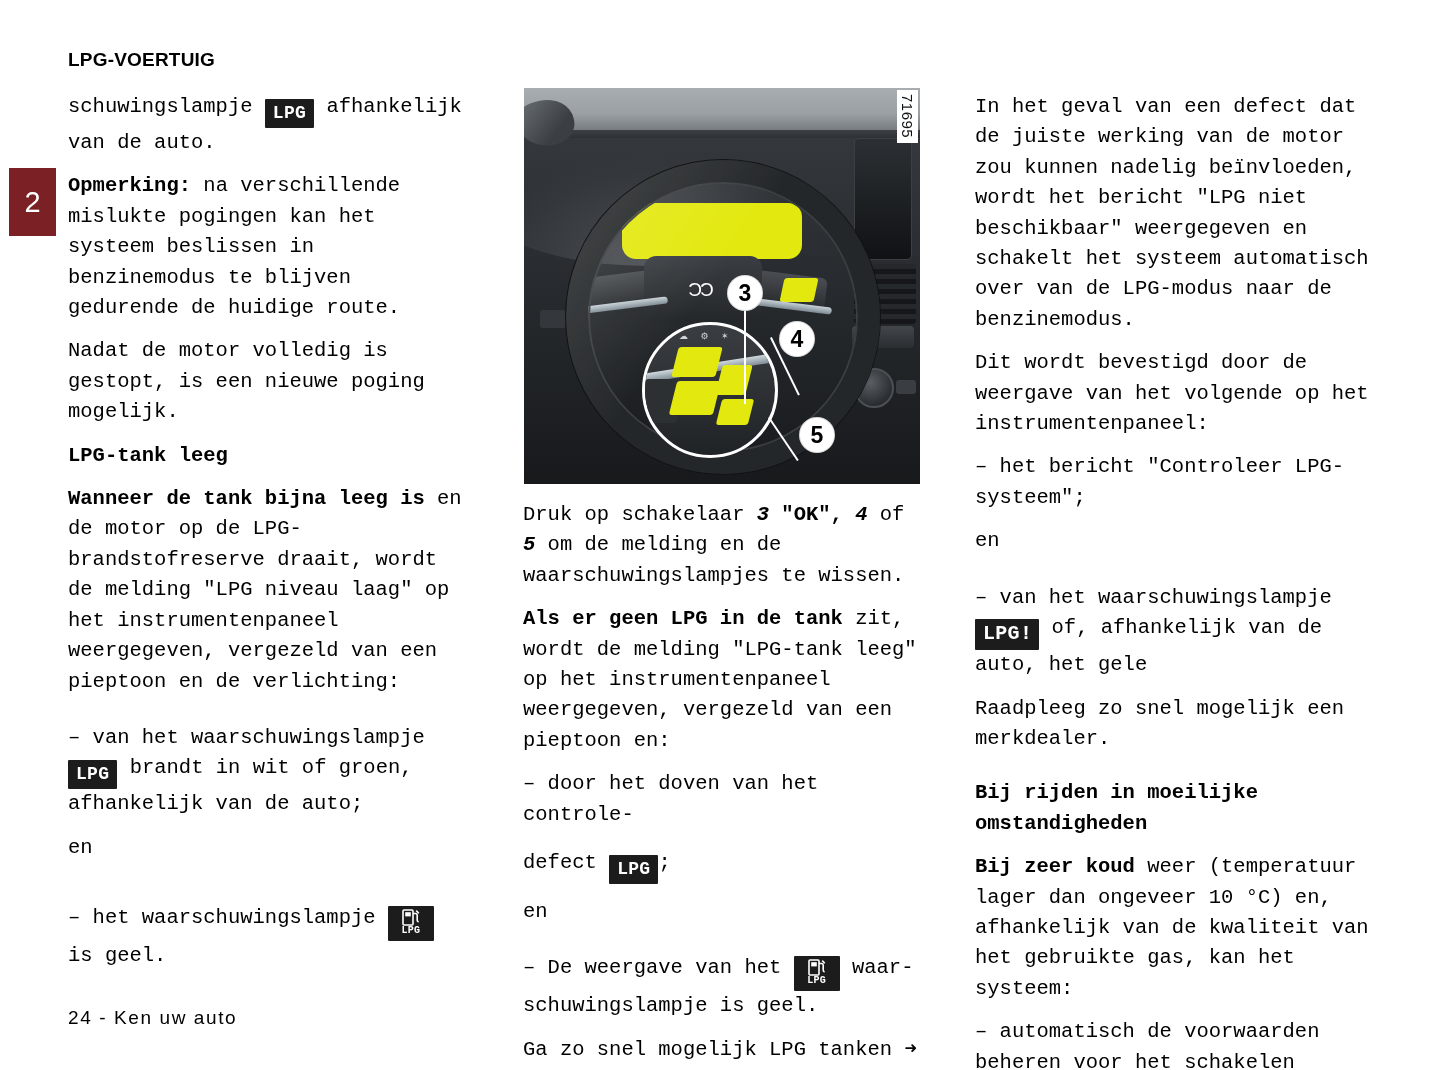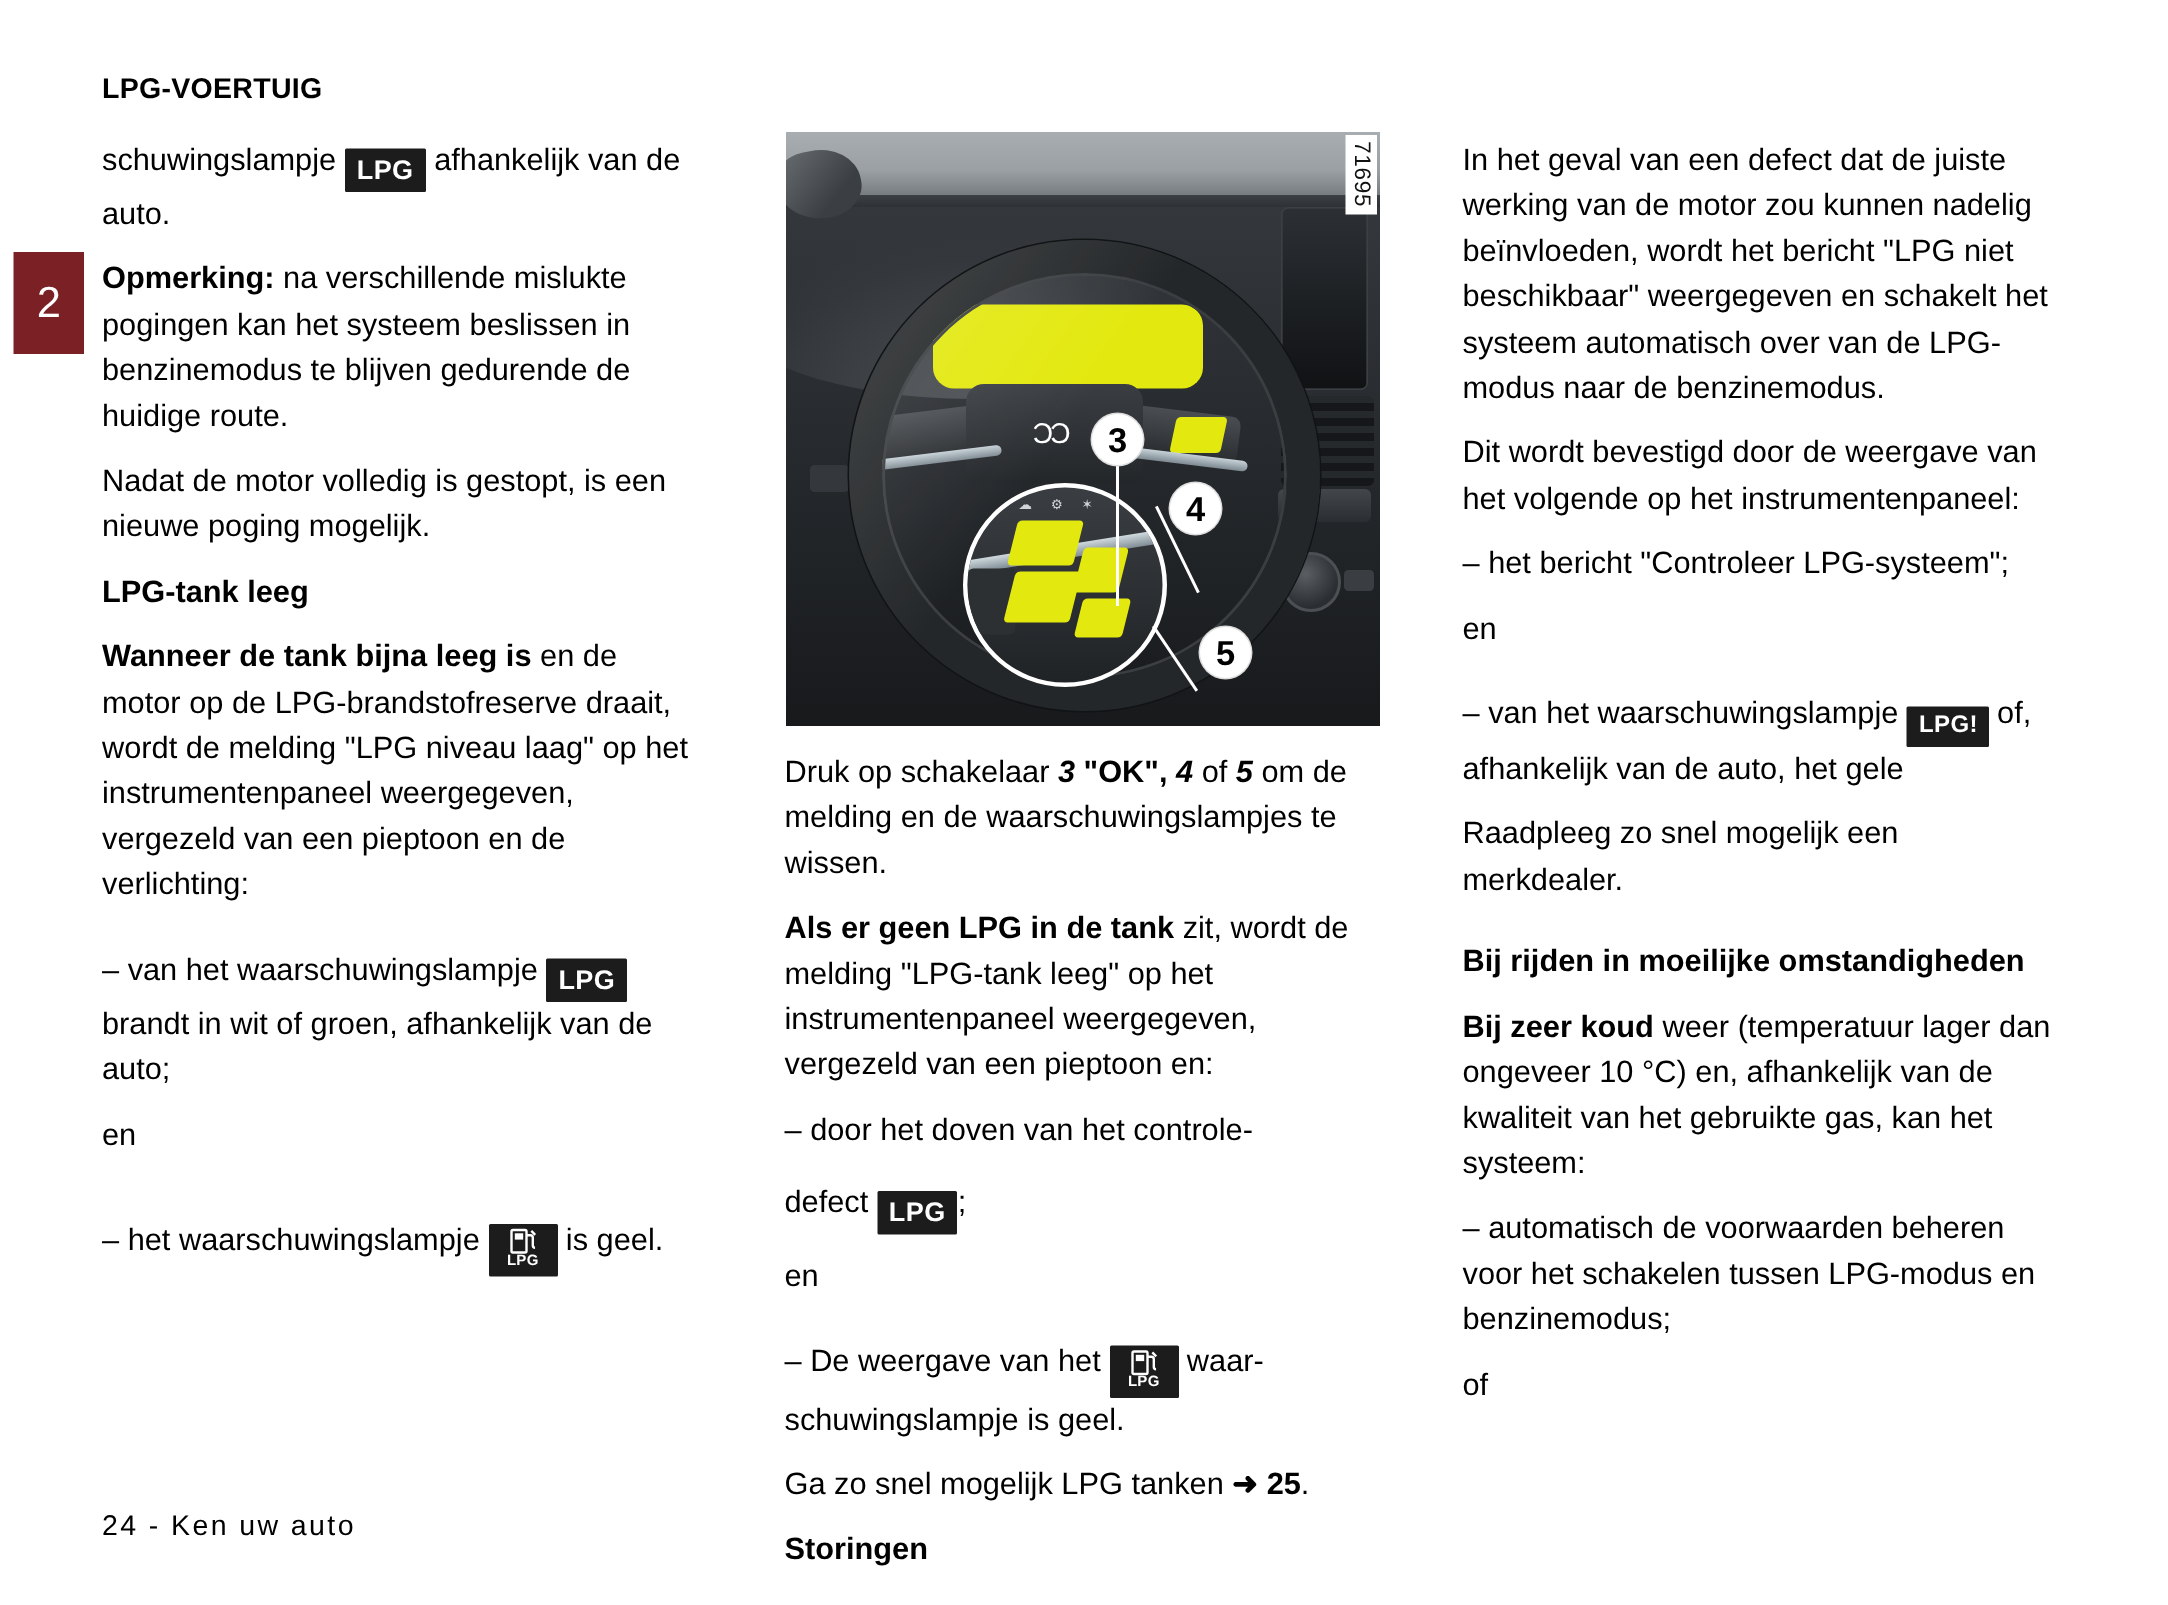--- a/index.html
+++ b/index.html
@@ -48,20 +48,21 @@
     font-weight: bold;
     letter-spacing: 0.2px;
   }
 
   
   .col {
     position: absolute;
     top: 92px;
     font-size: 20.5px;
     line-height: 30.4px;
+    font-family: Liberation Mono, monospace;
   }
   .col-left   { left: 68px;  width: 396px; }
   .col-mid    { left: 523px; width: 400px; }
   .col-right  { left: 975px; width: 402px; }
 
   .col p {
     margin: 0 0 13px 0;
   }
   .col p.tight { margin-bottom: 0; }
   .b { font-weight: bold; }
@@ -78,21 +79,21 @@
     line-height: 1;
     position: relative;
   }
   .badge-lpg {
     font-size: 18px;
     padding: 5px 8px 6px 8px;
     letter-spacing: 0.3px;
     border-radius: 1px;
   }
   .badge-lpg-excl {
-    font-size: 16px;
+    font-size: 20px;
     padding: 5px 7px 6px 8px;
     letter-spacing: 0.3px;
     border-radius: 1px;
   }
   .badge-pump {
     width: 46px;
     height: 35px;
     padding: 0;
     vertical-align: -10px;
     border-radius: 1px;

